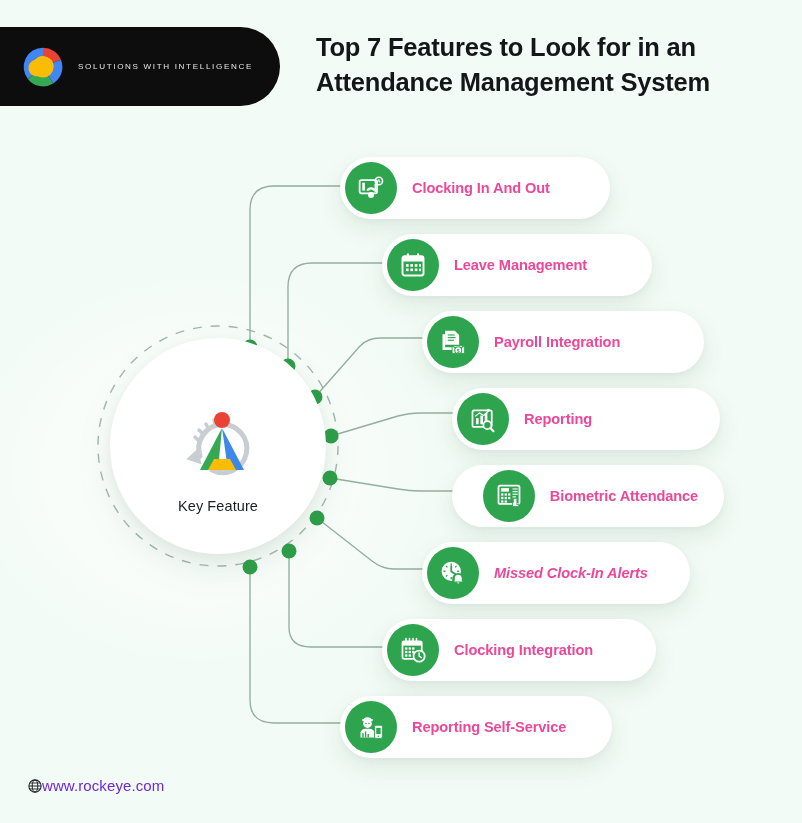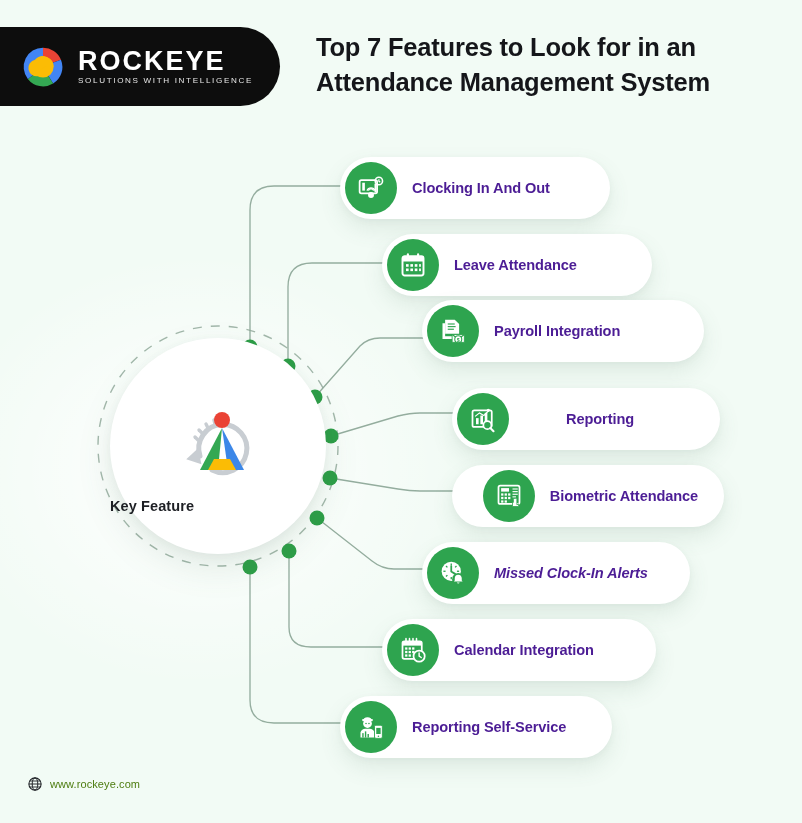--- a/index.html
+++ b/index.html
@@ -42,67 +42,66 @@
   .wire{position:absolute;left:0;top:0;width:802px;height:823px;pointer-events:none;}
 
   
   .hub{
     position:absolute;left:110px;top:338px;width:216px;height:216px;border-radius:50%;
     background:#ffffff;
     box-shadow:0 14px 34px rgba(80,120,95,0.13), 0 3px 10px rgba(80,120,95,0.07);
   }
   .hub-icon{position:absolute;left:178px;top:404px;width:88px;height:82px;}
   .hub-label{
-    position:absolute;left:110px;top:498px;width:216px;
-    font-size:14.5px;font-weight:bold;color:#1d1f24;letter-spacing:0.1px;
+    position:absolute;left:110px;top:498px;width:216px;text-align:center;
+    font-size:14.5px;font-weight:normal;color:#1d1f24;letter-spacing:0.1px;
   }
 
   
   .pill{
     position:absolute;height:62px;border-radius:31px;background:#ffffff;
     box-shadow:0 10px 22px rgba(85,125,100,0.12), 0 2px 6px rgba(85,125,100,0.06);
     display:flex;align-items:center;box-sizing:border-box;
   }
   .pill .badge{
     width:52px;height:52px;flex:0 0 52px;border-radius:50%;
     background:#2ea44f;margin-left:5px;
     display:flex;align-items:center;justify-content:center;
   }
   .pill .badge svg{display:block;}
   .pill .plabel{
-    margin-left:15px;font-size:14.6px;font-weight:bold;color:#4c1d95;
+    margin-left:15px;font-size:14.6px;font-weight:bold;color:#ec4899;
     white-space:nowrap;letter-spacing:-0.1px;
   }
 
   
   .footer{
     position:absolute;left:28px;top:777px;display:flex;align-items:center;
   }
   .footer .glb{width:14px;height:14px;flex:0 0 14px;}
-  .footer .furl{margin-left:8px;font-size:11px;color:#4d7c0f;letter-spacing:0.1px;}
+  .footer .furl{font-size:15px;color:#6d28d9;letter-spacing:0.1px;}
 </style>
 </head>
 <body>
 
 <div class="bg-glow"></div>
 
 <div class="logo-pill">
   <div class="logo-mark">
     <svg width="46" height="46" viewBox="0 0 100 100">
       <path d="M50 8 A42 42 0 0 1 89 34 L62 44 A16 16 0 0 0 50 36 Z" fill="#ea4335"></path>
       <path d="M89 34 A42 42 0 0 1 72 86 L57 62 A16 16 0 0 0 62 44 Z" fill="#4285f4"></path>
       <path d="M72 86 A42 42 0 0 1 17 76 L39 59 A16 16 0 0 0 57 62 Z" fill="#34a853"></path>
       <path d="M17 76 A42 42 0 0 1 50 8 L50 36 A16 16 0 0 0 39 59 Z" fill="#4285f4"></path>
       <circle cx="50" cy="50" r="23" fill="#fbbc05"></circle>
       <path d="M50 27 A23 23 0 0 1 66 68 A16 16 0 0 0 50 34 Z" fill="#f5a623" opacity="0.0"></path>
       <path d="M33 34 A23 23 0 0 1 73 50 A23 23 0 0 0 40 70 A16 16 0 0 1 33 34 Z" fill="#fbbc05"></path>
     </svg>
   </div>
   <div class="logo-text">
-    <div class="logo-word">ROCKEYE</div>
     <div class="logo-sub">SOLUTIONS WITH INTELLIGENCE</div>
   </div>
 </div>
 
 <div class="headline">Top 7 Features to Look for in an Attendance Management System</div>
 
 <svg class="wire">
 
   <circle cx="218" cy="446" r="120" fill="none" stroke="#93aa9c" stroke-width="1.4" stroke-dasharray="9 9" opacity="0.85"></circle>
 
@@ -176,43 +175,43 @@
           <rect x="13" y="15" width="3" height="3"></rect>
         <rect x="18" y="15" width="3" height="3"></rect>
           <rect x="23" y="15" width="2" height="3"></rect>
         <rect x="8" y="20" width="3" height="3"></rect>
           <rect x="13" y="20" width="3" height="3"></rect>
         <rect x="18" y="20" width="3" height="3"></rect>
           <rect x="23" y="20" width="2" height="3"></rect>
       </g>
     </svg>
   </div>
-  <div class="plabel">Leave Attendance</div>
-</div>
-
-<div class="pill" style="left:422px;top:300px;width:282px;align-items:center;">
+  <div class="plabel">Leave Management</div>
+</div>
+
+<div class="pill" style="left:422px;top:311px;width:282px;align-items:center;">
   <div class="badge">
     <svg width="28" height="28" viewBox="0 0 32 32" fill="#fff">
       <path d="M7 3h11l5 5v11H7z" fill="#fff"></path>
       <g stroke="#2ea44f" stroke-width="1.3">
         <line x1="10" y1="8" x2="18" y2="8"></line>
           <line x1="10" y1="11" x2="19" y2="11"></line>
         <line x1="10" y1="14" x2="17" y2="14"></line>
       </g>
       <path d="M4 7h3v15h12v3H4z" fill="#fff"></path>
       <path d="M15 20h14v9H15z" fill="#fff" stroke="#2ea44f" stroke-width="1"></path>
       <path d="M15 20l7 5 7-5" fill="none" stroke="#2ea44f" stroke-width="1.4"></path>
       <circle cx="22" cy="25.5" r="4" fill="#fff" stroke="#2ea44f" stroke-width="1.2"></circle>
       <text x="22" y="28" font-size="6" fill="#2ea44f" text-anchor="middle" font-family="'Liberation Sans',sans-serif" font-weight="bold">$</text>
     </svg>
   </div>
   <div class="plabel">Payroll Integration</div>
 </div>
 
-<div class="pill" style="left:452px;top:388px;width:268px;gap:42px;">
+<div class="pill" style="left:452px;top:388px;width:268px;">
   <div class="badge">
     <svg width="28" height="28" viewBox="0 0 32 32" fill="#fff">
       <rect x="4" y="6" width="22" height="19" rx="2" fill="none" stroke="#fff" stroke-width="2"></rect>
       <rect x="8" y="15" width="3" height="7" fill="#fff"></rect>
       <rect x="13" y="12" width="3" height="10" fill="#fff"></rect>
       <rect x="18" y="9" width="3" height="13" fill="#fff"></rect>
       <path d="M7 13l5-4 5 3 6-6" fill="none" stroke="#fff" stroke-width="1.4"></path>
       <circle cx="22" cy="6" r="1.8" fill="#fff"></circle>
       <circle cx="21" cy="23" r="4.6" fill="#2ea44f" stroke="#fff" stroke-width="2"></circle>
       <line x1="24.4" y1="26.4" x2="28" y2="30" stroke="#fff" stroke-width="2.4" stroke-linecap="round"></line>
@@ -289,21 +288,21 @@
         <rect x="7" y="17" width="2.6" height="2.6"></rect>
           <rect x="11" y="17" width="2.6" height="2.6"></rect>
           <rect x="15" y="17" width="2.6" height="2.6"></rect>
         <rect x="7" y="21" width="2.6" height="2.6"></rect>
           <rect x="11" y="21" width="2.6" height="2.6"></rect>
       </g>
       <circle cx="23" cy="23" r="6.4" fill="#2ea44f" stroke="#fff" stroke-width="2"></circle>
       <path d="M23 19.5V23l2.4 1.6" stroke="#fff" stroke-width="1.6" fill="none" stroke-linecap="round"></path>
     </svg>
   </div>
-  <div class="plabel">Calendar Integration</div>
+  <div class="plabel">Clocking Integration</div>
 </div>
 
 <div class="pill" style="left:340px;top:696px;width:272px;">
   <div class="badge">
     <svg width="28" height="28" viewBox="0 0 32 32" fill="#fff">
       <path d="M6 7h12v2H6z" fill="#fff"></path>
       <circle cx="12" cy="12" r="5" fill="#fff"></circle>
       <path d="M6.5 9.5a5.6 5.6 0 0 1 11 0z" fill="#fff"></path>
       <circle cx="10.3" cy="12" r="0.9" fill="#2ea44f"></circle>
       <circle cx="13.7" cy="12" r="0.9" fill="#2ea44f"></circle>

